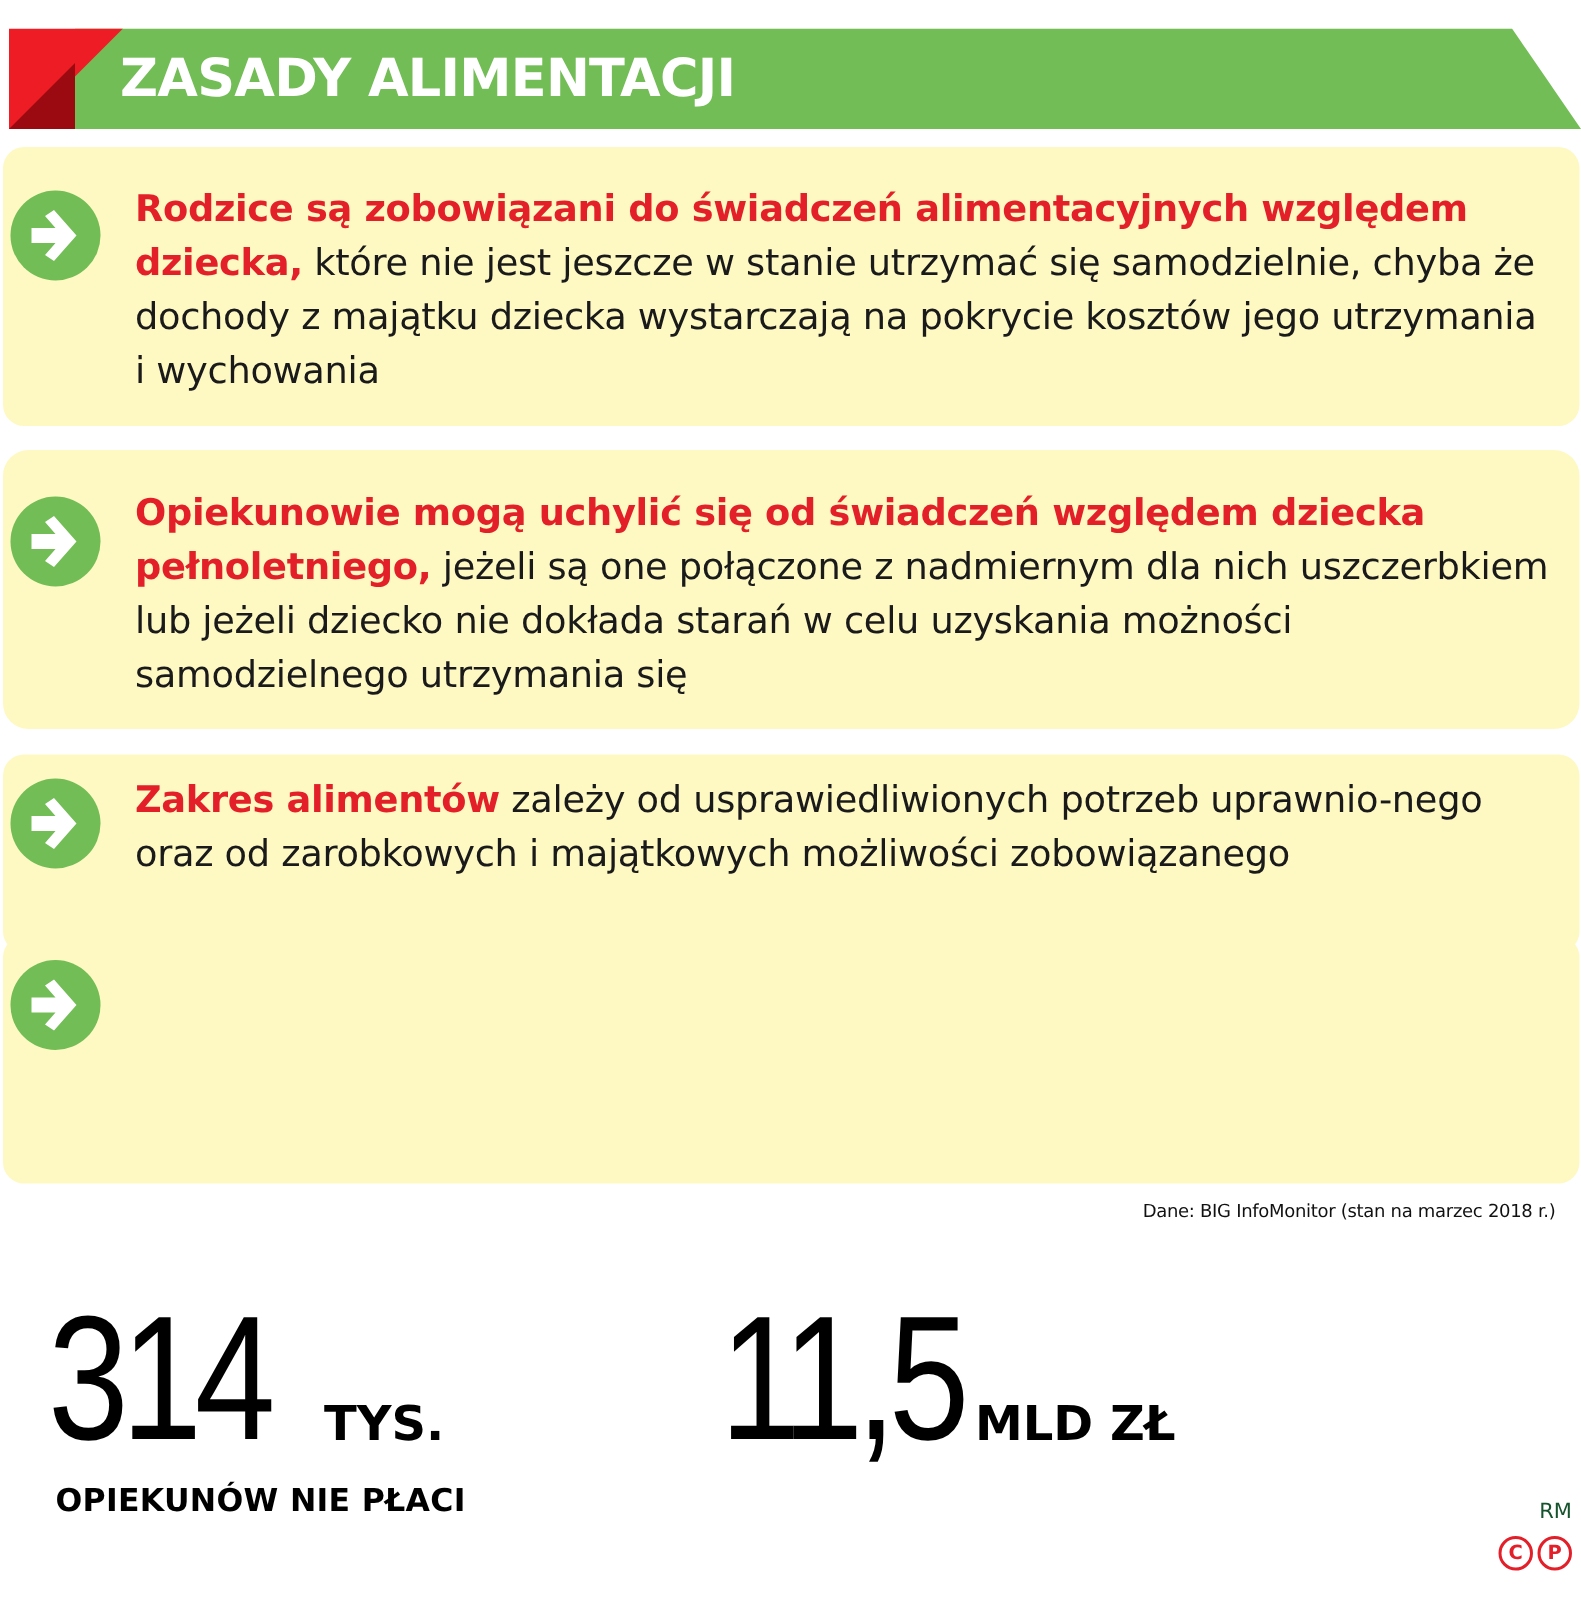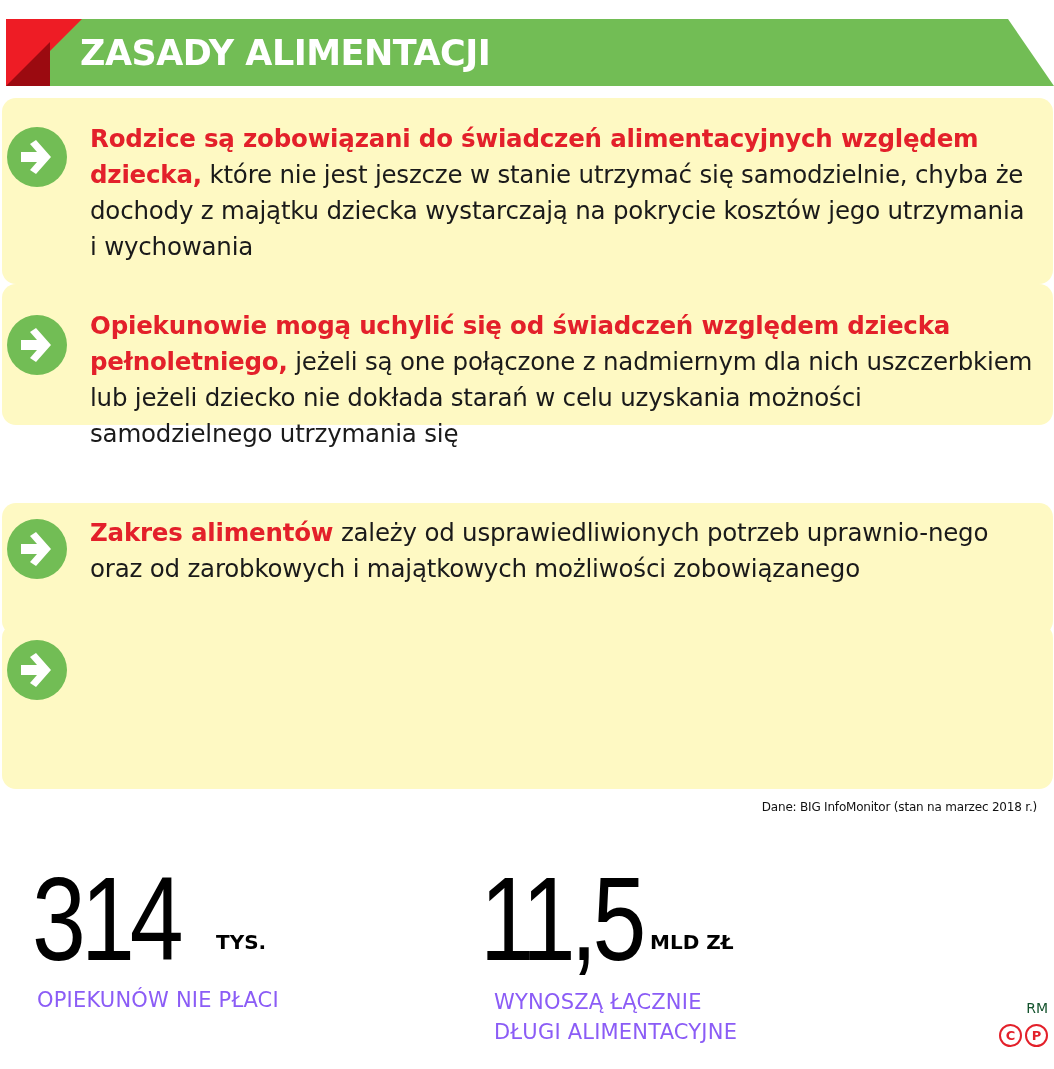--- a/index.html
+++ b/index.html
@@ -19,23 +19,23 @@
                 color: #1a1a1a; letter-spacing: -0.2px; }
   .card .lead { color: #e3202a; font-weight: bold; }
 
   .source { position: absolute; right: 17px; top: 800px; font-size: 12px; color: #111;
             font-family: "DejaVu Sans", sans-serif; letter-spacing: -0.2px; }
 
   .stat { position: absolute; }
   .stat .num { position: absolute; font-family: "Liberation Sans", sans-serif; font-size: 118px;
                line-height: 1; letter-spacing: -6px; transform: scaleX(0.82); transform-origin: left top;
                color: #000; }
-  .stat .unit { position: absolute; font-weight: bold; font-size: 20px; color: #000; letter-spacing: 0px; }
-  .stat .caption { position: absolute; font-size: 21px; line-height: 30px; color: #8b5cf6; letter-spacing: 0.2px;
-                   text-transform: uppercase; }
+  .stat .unit { position: absolute; font-weight: bold; font-size: 32px; color: #000; letter-spacing: 0px; }
+  .stat .caption { position: absolute; font-size: 21px; line-height: 30px; color: #000000; letter-spacing: 0.2px;
+                   text-transform: uppercase; font-weight: bold; }
 
   .credit { position: absolute; right: 6px; top: 1000px; width: 60px; height: 50px; }
   .credit .rm { position: absolute; right: 0; top: 0; font-size: 14px; color: #14532d; }
   .credit .marks { position: absolute; right: 0; top: 24px; display: flex; gap: 3px; }
   .credit .mark { width: 19px; height: 19px; border: 2.5px solid #e3202a; border-radius: 50%; color: #e3202a;
                   font-weight: bold; font-size: 13px; line-height: 19px; text-align: center; box-sizing: content-box; }
 </style>
 </head>
 <body>
 
@@ -52,21 +52,21 @@
   <div class="bullet" style="top:29px;">
     <svg width="60" height="60" viewBox="0 0 60 60">
         <path d="M14 25 H30 L23 17 L29 13 L44 30 L29 47 L23 43 L30 35 H14 Z" fill="#fff"></path>
       </svg>
   </div>
   <div class="text" style="top:23px;">
     <span class="lead">Rodzice są zobowiązani do świadczeń alimentacyjnych względem dziecka,</span><span> które nie jest jeszcze w stanie utrzymać się samodzielnie, chyba że dochody z majątku dziecka wystarczają na pokrycie kosztów jego utrzymania i wychowania</span>
   </div>
 </div>
 
-<div class="card" style="top:284px;height:141px;">
+<div class="card" style="top:300px;height:186px;border-radius:17px;">
   <div class="bullet" style="top:31px;">
     <svg width="60" height="60" viewBox="0 0 60 60">
         <path d="M14 25 H30 L23 17 L29 13 L44 30 L29 47 L23 43 L30 35 H14 Z" fill="#fff"></path>
       </svg>
   </div>
   <div class="text" style="top:24px;">
     <span class="lead">Opiekunowie mogą uchylić się od świadczeń względem dziecka pełnoletniego,</span><span> jeżeli są one połączone z nadmiernym dla nich uszczerbkiem lub jeżeli dziecko nie dokłada starań w celu uzyskania możności samodzielnego utrzymania się</span>
   </div>
 </div>
 
@@ -95,24 +95,20 @@
   <div class="num" style="left:2px;top:0px;">314</div>
   <div class="unit" style="left:186px;top:70px;">TYS.</div>
   <div class="caption" style="left:7px;top:125px;">
     <div>OPIEKUNÓW NIE PŁACI</div>
   </div>
 </div>
 
 <div class="stat" style="left:478px;top:860px;width:480px;height:200px;">
   <div class="num" style="left:2px;top:0px;">11,5</div>
   <div class="unit" style="left:172px;top:70px;">MLD ZŁ</div>
-  <div class="caption" style="left:16px;top:127px;">
-    <div>WYNOSZĄ ŁĄCZNIE</div>
-    <div>DŁUGI ALIMENTACYJNE</div>
-  </div>
 </div>
 
 <div class="credit">
   <div class="rm">RM</div>
   <div class="marks">
     <div class="mark">C</div>
     <div class="mark">P</div>
   </div>
 </div>
 

